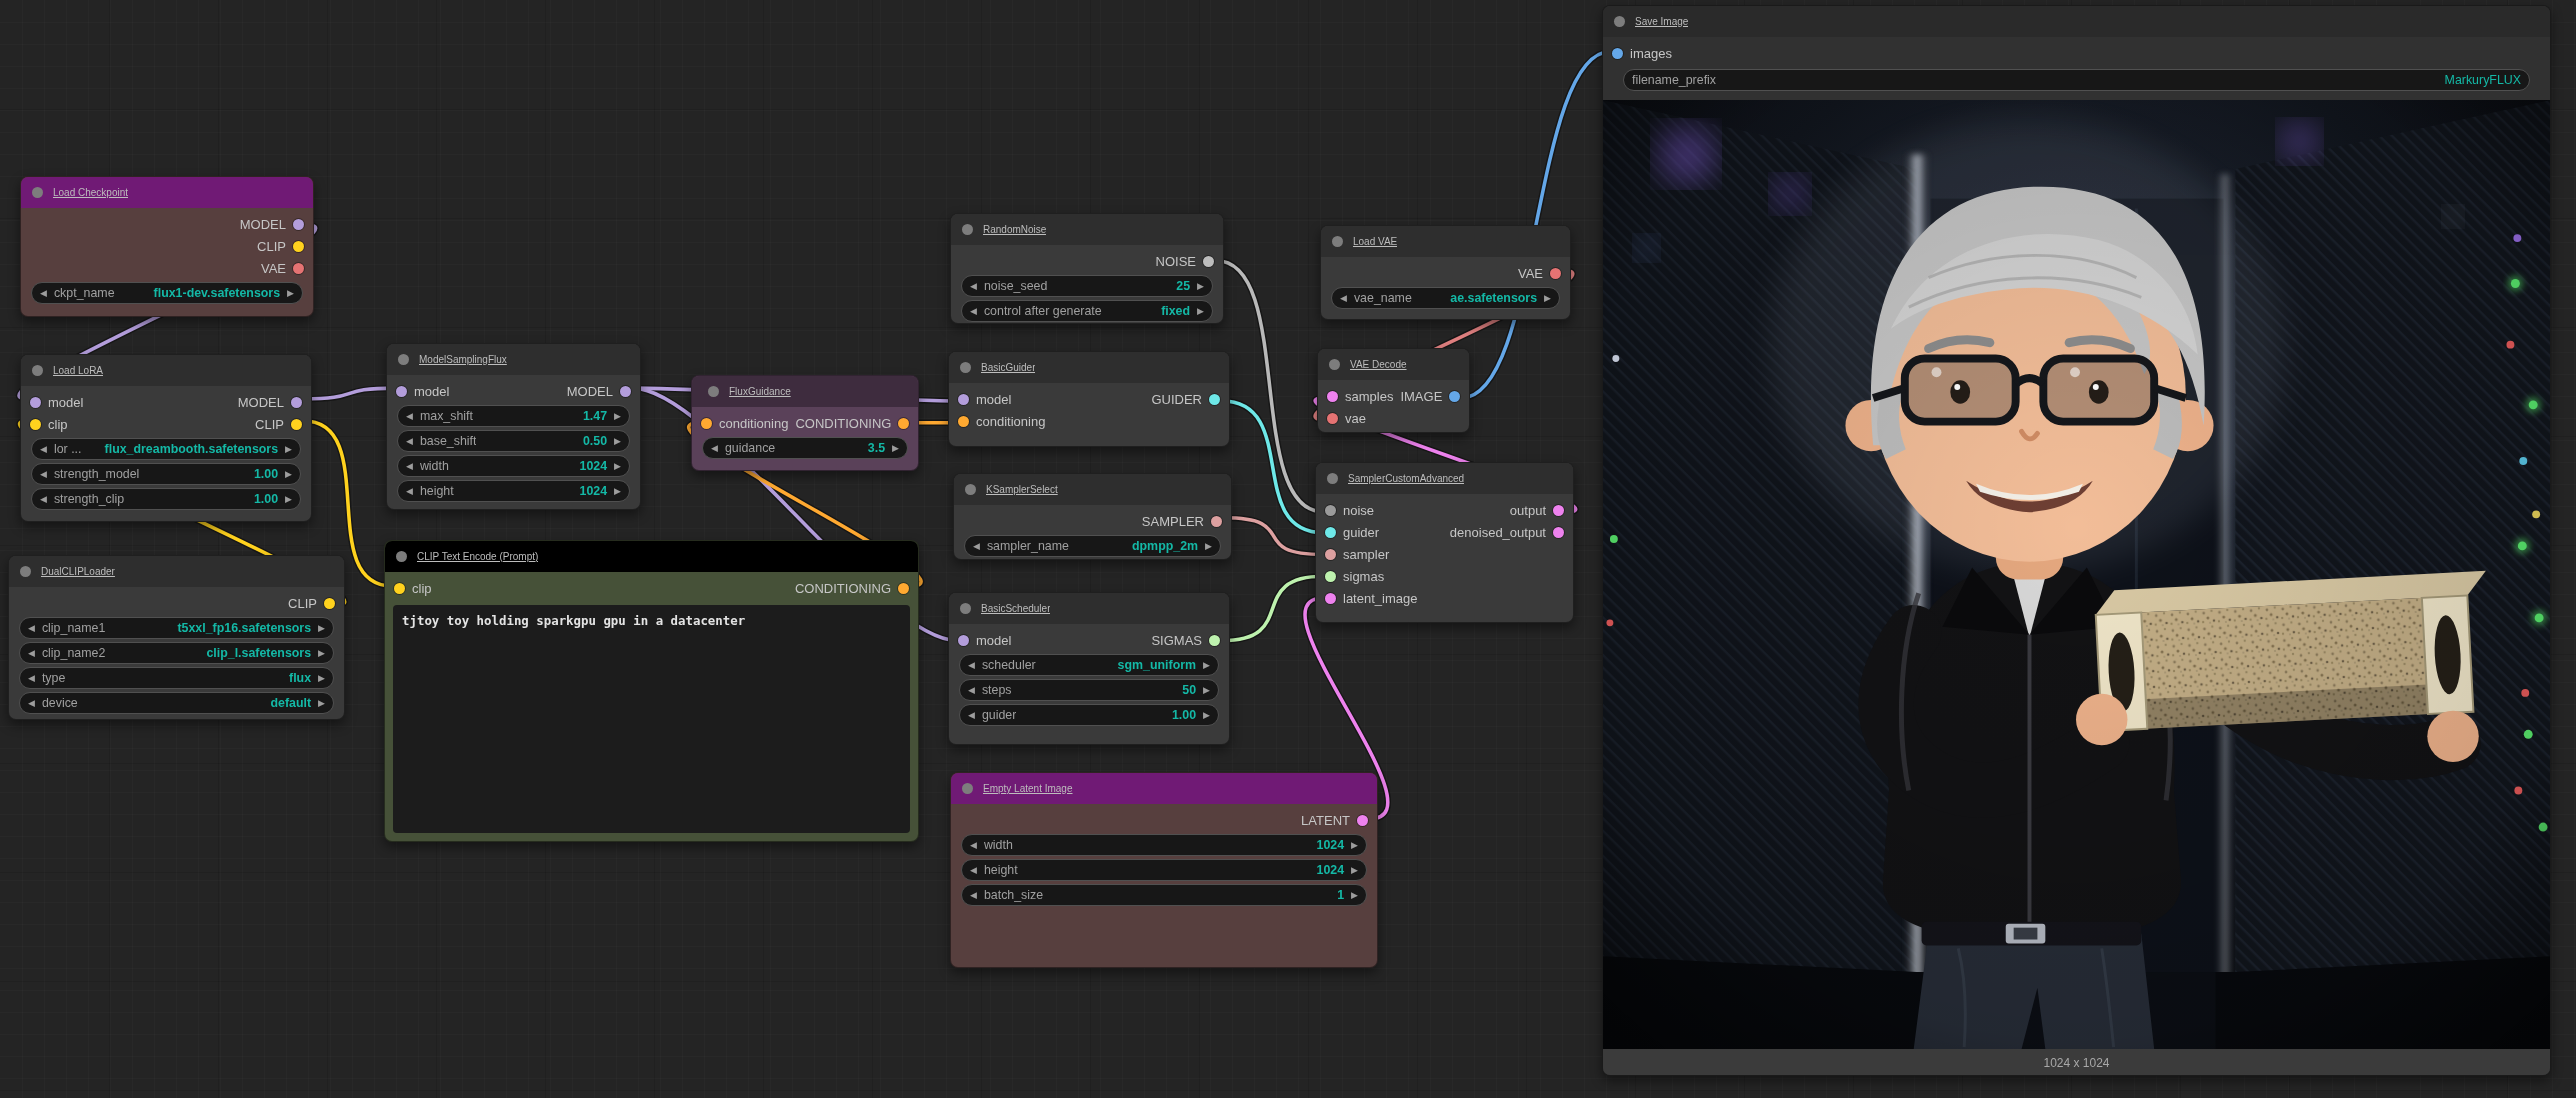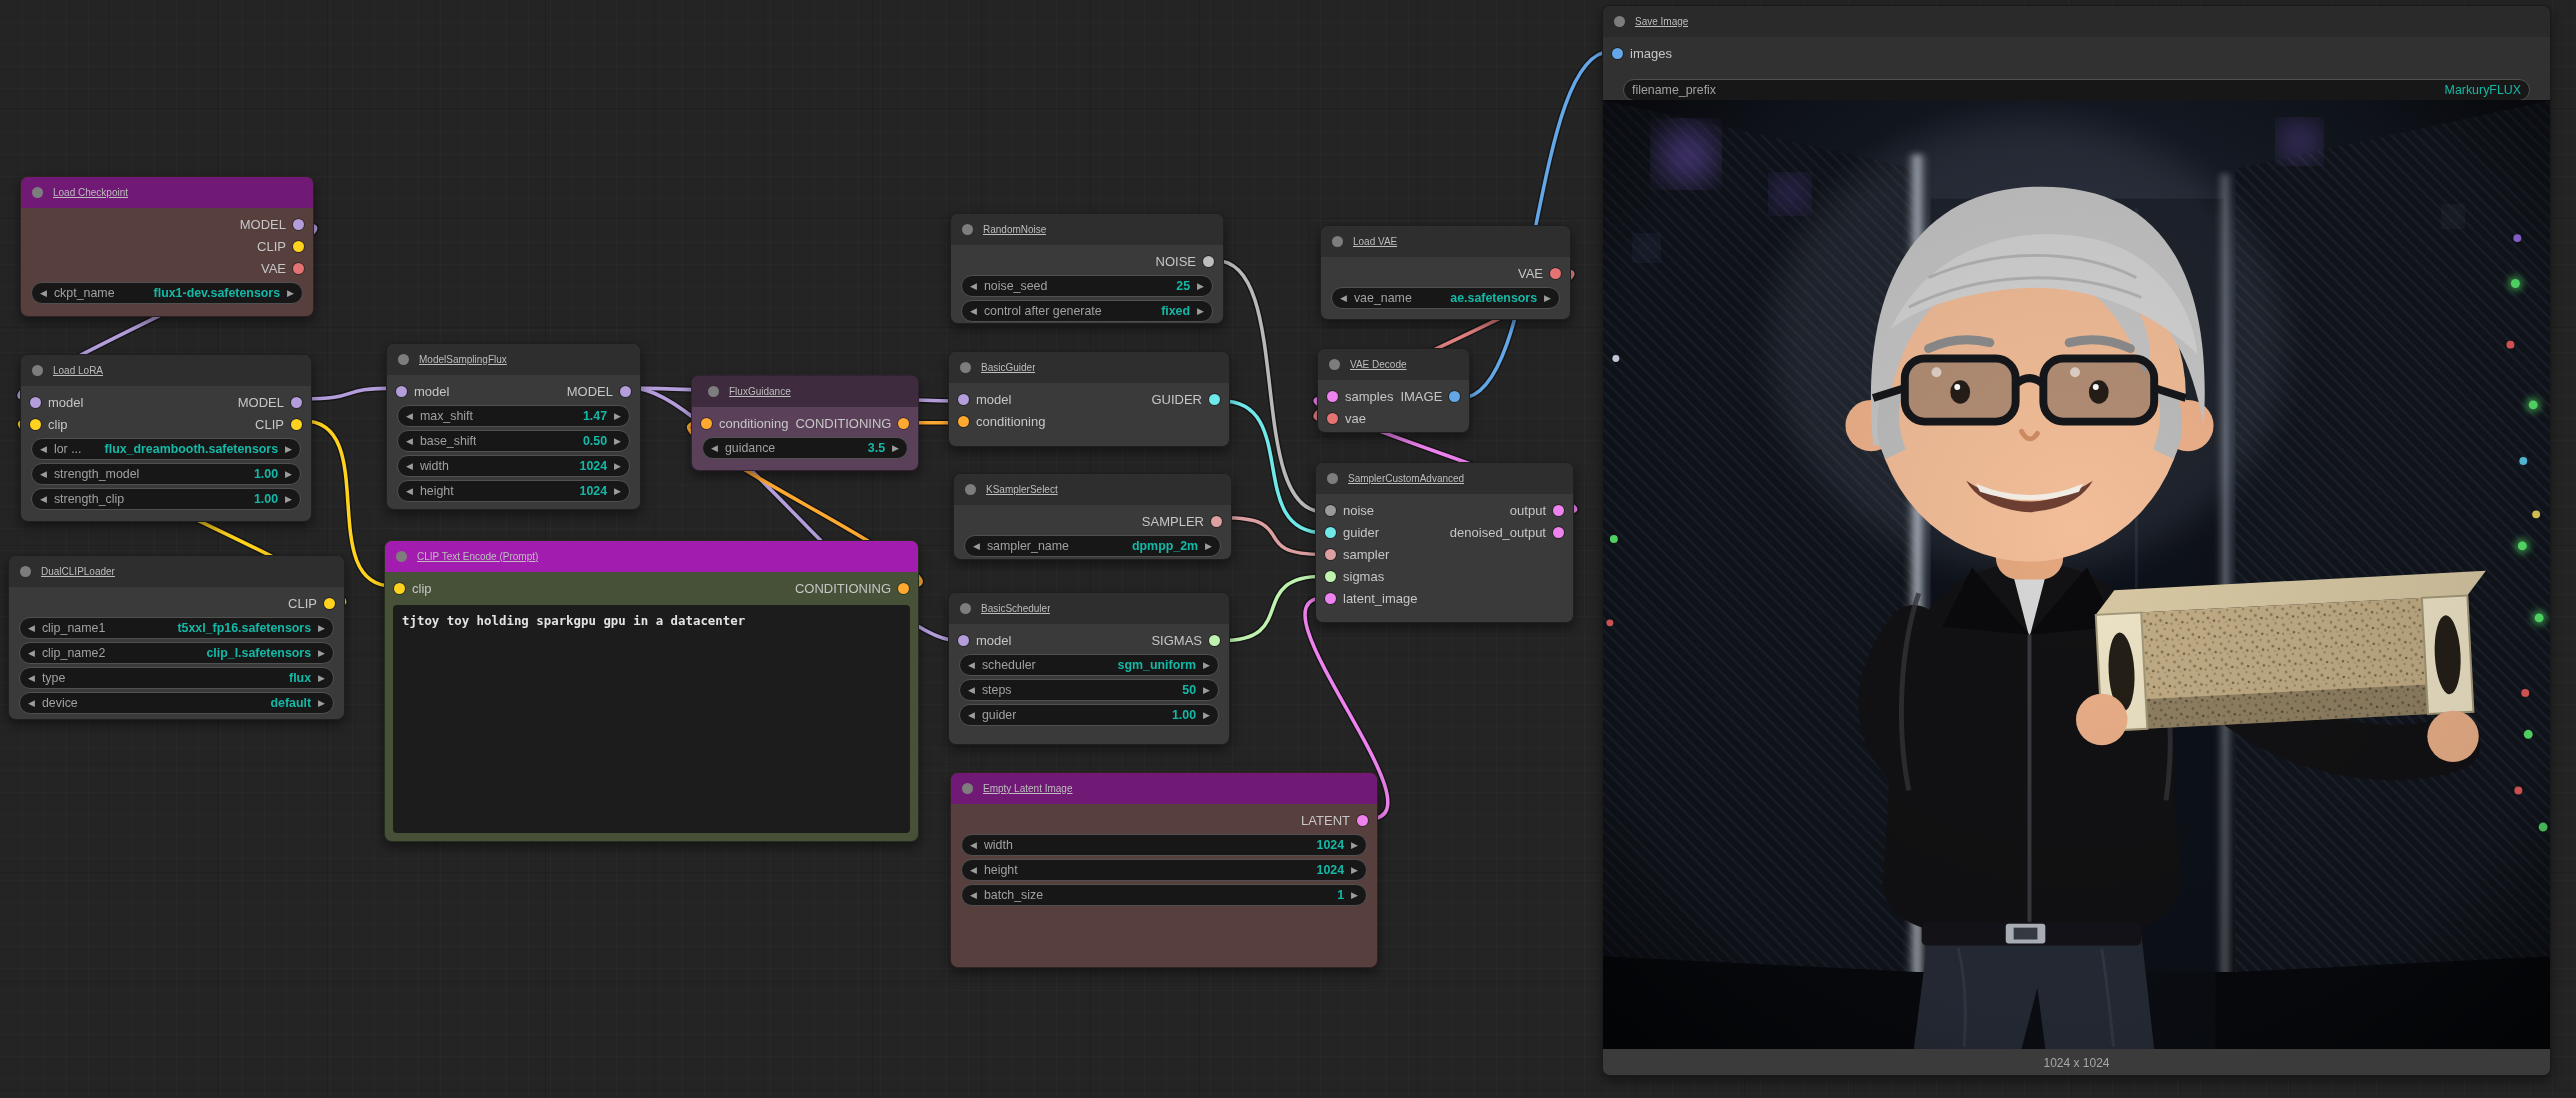--- a/index.html
+++ b/index.html
@@ -30,21 +30,21 @@
   .dot{width:11px;height:11px;border-radius:50%;flex:none;box-shadow:0 0 0 1px rgba(0,0,0,.35);}
   .slbl{color:#c6c6c6;white-space:nowrap;}
   .pill{height:20px;margin:3px 10px;background:#171717;border:1px solid #505050;
     border-radius:11px;display:flex;align-items:center;padding:0 8px;gap:7px;
     font-size:12.4px;white-space:nowrap;overflow:hidden;}
   .arr{color:#9d9d9d;font-size:9px;flex:none;}
   .wlbl{color:#a0a0a0;overflow:hidden;text-overflow:ellipsis;}
   .wval{margin-left:auto;color:#14b8a6;font-weight:bold;}
   .maroon{background:#573f3e;}  .maroon .nhead{background:#701a75;}
   .purple{background:#5a4159;}  .purple .nhead{background:#3e2c3e;padding-left:16px;}
-  .green{background:#465138;}   .green .nhead{background:#a21caf;}
+  .green{background:#465138;}   .green .nhead{background:#000000;}
   .saveimg{background:#313131;overflow:hidden;} .saveimg .nhead{background:#2a2a2a;}
   .dM{background:#b39ddb;} .dC{background:#ffd21e;} .dV{background:#e57373;}
   .dCo{background:#ffa931;} .dN{background:#bdbdbd;} .dNi{background:#9a9a9a;}
   .dG{background:#6ee8e8;} .dS{background:#dda0a0;} .dSg{background:#bef2ae;}
   .dL{background:#ee82ee;} .dI{background:#64a7e8;} .dO{background:#ee82ee;}
   .ta{position:absolute;left:8px;right:8px;top:59px;bottom:10px;background:#1c1c1c;
     border-radius:4px;padding:8px 9px;box-sizing:border-box;
     font-family:"DejaVu Sans Mono",monospace;font-size:12.4px;color:#e3e3e3;font-weight:bold;}
   .imgbox{position:absolute;left:-1px;right:-1px;top:94px;bottom:26px;background:#0a0c10;}
   .imgbox svg{display:block;width:100%;height:100%;}
@@ -525,21 +525,21 @@
         <span class="ndot"></span>
         <span class="ntitle">Save Image</span>
       </div>
   <div class="nbody">
     <div class="srow">
       <span class="pgroup">
             <span class="dot dI"></span>
             <span class="slbl">images</span>
           </span>
     </div>
-    <div class="pill" style="margin:15px 20px;justify-content:flex-end;">
+    <div class="pill" style="margin:5px 20px;justify-content:flex-end;">
           <span class="wlbl">filename_prefix</span>
           <span class="wval" style="font-weight:normal;">MarkuryFLUX</span>
         </div>
   </div>
 
   <div class="imgbox">
     <svg viewBox="0 0 959 962" preserveAspectRatio="none">
       <defs>
         <radialGradient id="gbg" cx="50%" cy="35%" r="78%">
           <stop offset="0" stop-color="#27303f"></stop>

